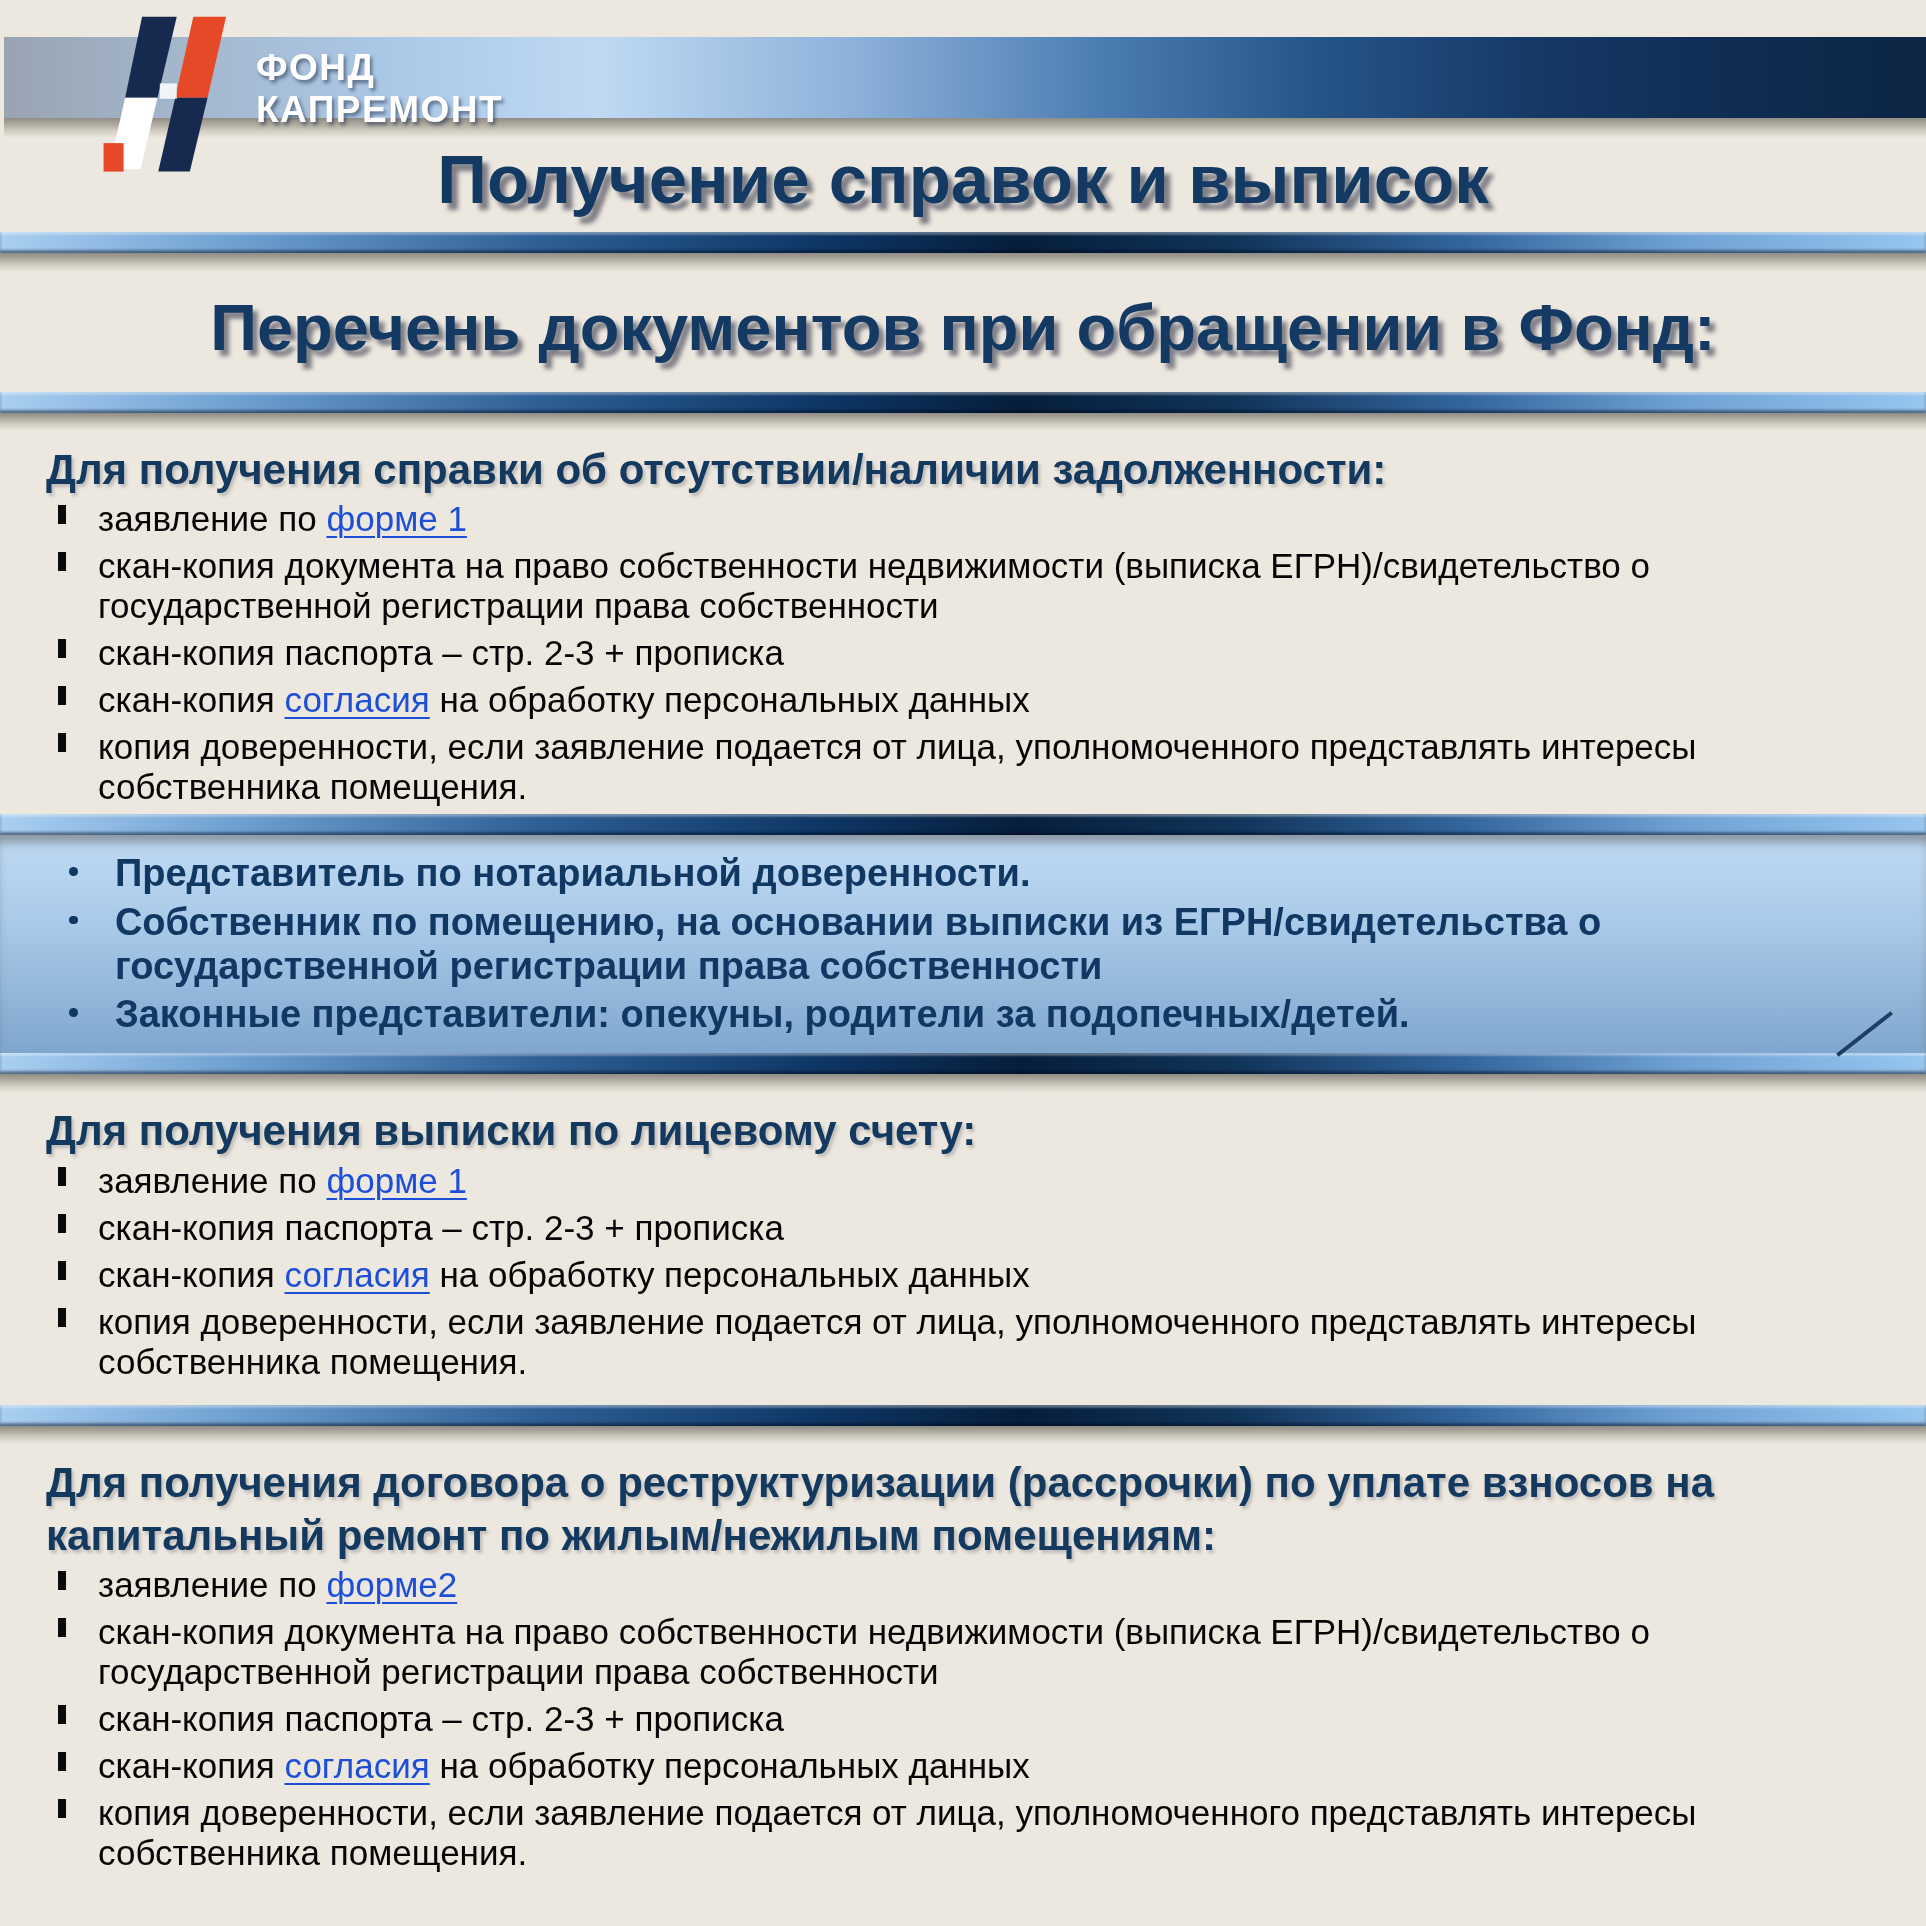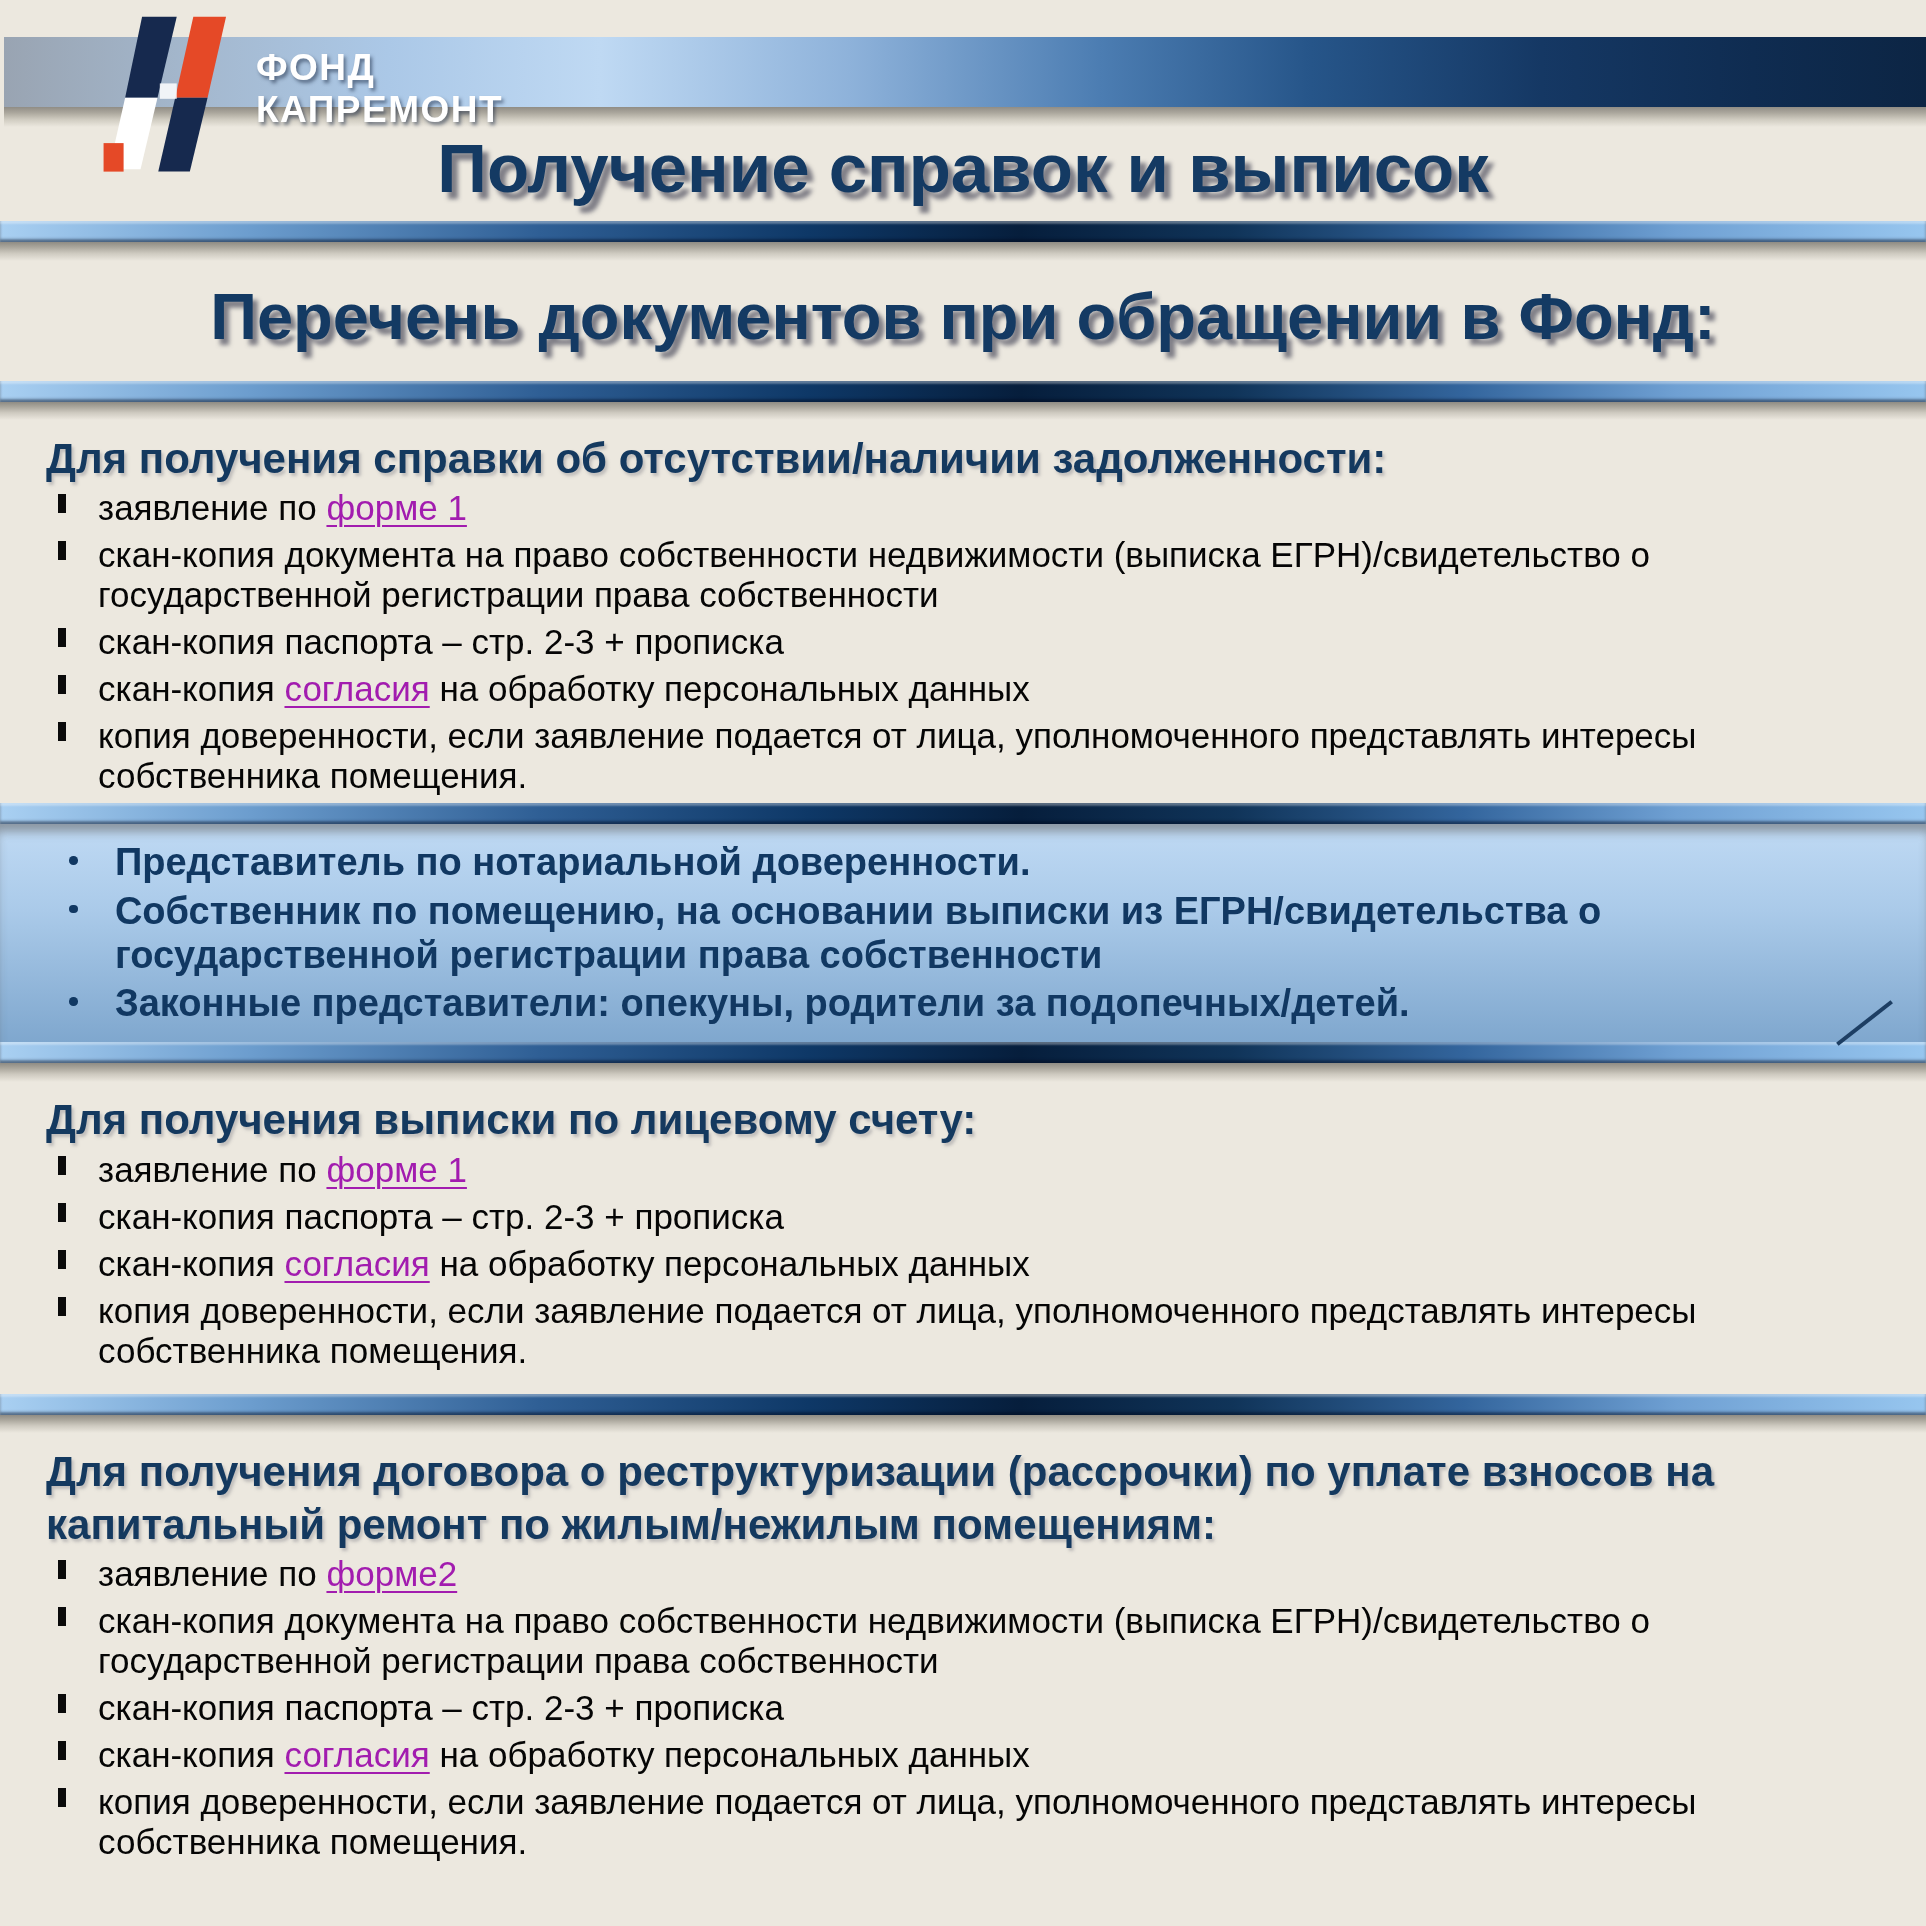--- a/index.html
+++ b/index.html
@@ -1,20 +1,20 @@
 <!DOCTYPE html>
 <html lang="ru" style="font-size:6.2px"><head>
 <meta charset="utf-8">
 <style>
   html,body{margin:0;padding:0;background:#ECE8DF;}
   .page{position:relative;width:1926px;height:2806px;background:#ECE8DF;overflow:hidden;
         font-family:"Liberation Sans",sans-serif;}
 
   
-  .banner-wrap{position:relative;margin:37px 0 0 3.9px;height:70px;padding-left:10px;}
+  .banner-wrap{position:relative;margin:37px 0 0 3.9px;height:81px;padding-left:10px;}
   .banner-bg{position:absolute;inset:0;
      background:linear-gradient(90deg,#99A4B2 0%,#A4B8CE 10%,#ABC8E7 20%,#BFD9F3 31%,
                 #8EB2DA 44%,#4C7DB2 57%,#265589 68%,#153864 80%,#0F2C51 91%,#0C2544 100%);}
   .banner-text{position:absolute;left:252px;top:10px;color:#FFFFFF;font-weight:bold;
      font-size:37px;line-height:42px;letter-spacing:1.5px;
      text-shadow:2.3px 2.7px 3.9px rgba(25,40,65,.55);}
   .logo{position:absolute;left:91px;top:-21px;width:135px;height:156px;}
   .shadow-band{height:20px;margin-left:3.9px;
      background:linear-gradient(180deg,#908D85 0%,#ACA89E 30%,#CFCBC0 62%,rgba(236,232,223,0) 100%);}
 
@@ -38,21 +38,21 @@
 
   
   .sec{margin:11.6px 46px 0 46px;}
   .sec-h{margin:0;color:#14395F;font-size:42px;line-height:53px;font-weight:bold;
      text-shadow:2.3px 2.7px 3.1px rgba(110,110,120,.35);}
   ul.blist{list-style:none;margin:3.1px 0 0 0;padding:0 0 0 11.6px;}
   .bitem{display:flex;align-items:flex-start;margin-bottom:7px;
      font-size:35px;line-height:40px;color:#050505;}
   .sq{flex:none;width:8.5px;height:19px;background:#0A0A0A;margin-top:6.2px;}
   .btext{margin-left:32px;}
-  a.lnk{color:#a21caf;text-decoration-thickness:2.3px;
+  a.lnk{color:#1d4ed8;text-decoration-thickness:2.3px;
      text-underline-offset:4.6px;cursor:pointer;}
 
   
   .bluebox{margin-top:6.2px;}
   .box-inner{position:relative;
      background:linear-gradient(180deg,#C0DAF4 0%,#AACAE9 40%,#7FA7CE 100%);
      padding:11.6px 46px 12.3px 54px;
      box-shadow:inset 0 10.8px 10px -3.1px rgba(96,96,96,.55);}
   .box-h{margin:0;color:#113862;font-size:39px;line-height:49px;font-weight:bold;}
   ul.boxlist{list-style:none;margin:4.6px 0 0 0;padding:0 0 0 15.4px;}

